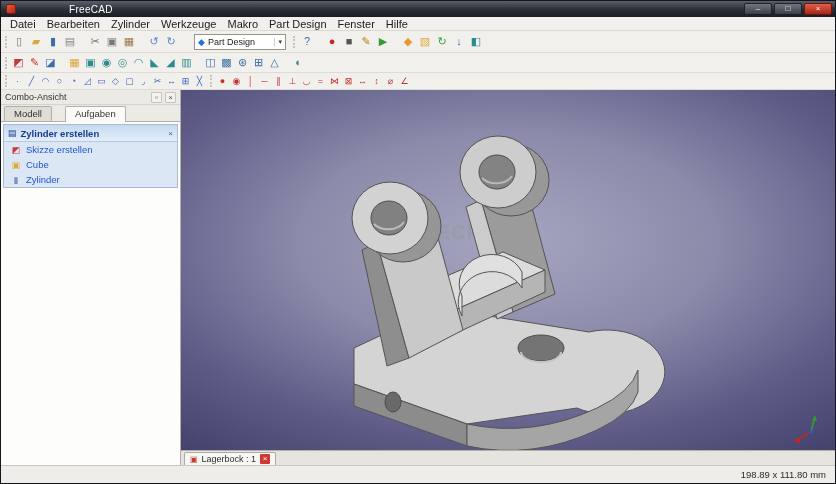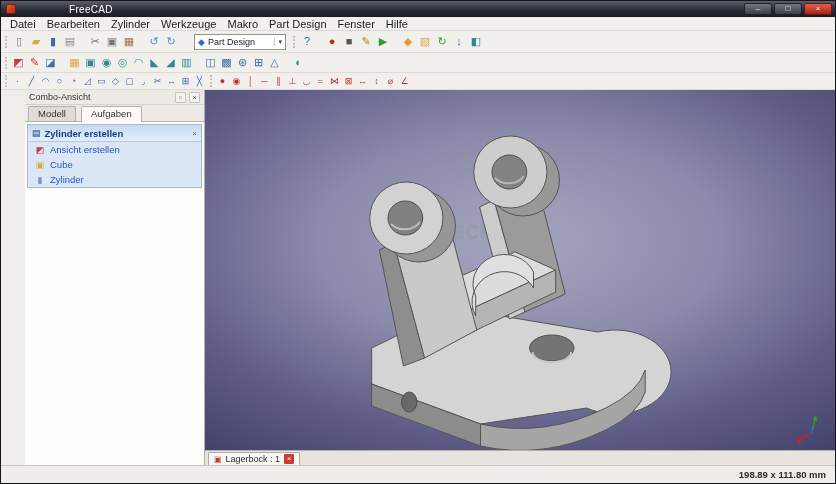--- a/index.html
+++ b/index.html
@@ -37,27 +37,27 @@
   .tb-row2 .tb-btn{width:15px;height:15px;font-size:11px;}
   .tb-row3 .tb-btn{width:13px;height:13px;font-size:9px;}
   .tb-sep{width:7px;height:14px;display:inline-block;}
   .wb-select{height:16px;width:92px;display:flex;align-items:center;gap:3px;background:#fff;
     border:1px solid #979387;padding:0 3px;font-size:9px;color:#1c1c1c;margin:0 5px;}
   .wb-icon{color:#2a6fd6;font-size:9px;}
   .wb-caret{margin-left:auto;font-size:7px;color:#444;border-left:1px solid #ccc;padding-left:3px;}
   
   .main{flex:1;display:flex;min-height:0;}
   .combo-view{width:180px;flex:0 0 180px;background:#f5f4f1;border-right:1px solid #b3b0a9;
-    display:flex;flex-direction:column;margin-left:24px;}
+    display:flex;flex-direction:column;}
   .cv-header{height:15px;flex:0 0 15px;display:flex;align-items:center;gap:2px;padding:0 4px;
     background:#eceae5;border-bottom:1px solid #d5d2cb;font-size:9px;color:#333;}
   .cv-hbtns{margin-left:auto;display:flex;gap:3px;}
   .cv-hbtn{font-size:8px;color:#555;width:11px;height:11px;display:flex;align-items:center;
     justify-content:center;border:1px solid #c6c3bc;background:#f4f2ee;border-radius:1px;}
-  .cv-tabs{height:17px;flex:0 0 17px;display:flex;align-items:flex-end;gap:5px;padding:2px 3px 0;
+  .cv-tabs{height:17px;flex:0 0 17px;display:flex;align-items:flex-end;gap:13px;padding:2px 3px 0;
     background:#eceae5;border-bottom:1px solid #b3b0a9;font-size:9.5px;}
   .cv-tab{padding:1px 9px 2px;border:1px solid #b3b0a9;border-bottom:none;
     border-radius:2px 2px 0 0;background:#e0ddd7;color:#333;}
   .cv-tab.active{background:#fbfaf8;position:relative;top:1px;padding-bottom:3px;}
   .cv-content{flex:1;background:#fdfdfc;padding:2px;}
   .task-box{border:1px solid #a9bad3;background:#dce7f6;}
   .task-header{height:17px;display:flex;align-items:center;gap:4px;padding:0 4px;
     background:linear-gradient(#c6d9f1,#e4eefa);border-bottom:1px solid #b6c7e0;
     font-size:9.5px;font-weight:bold;color:#173c8c;}
   .th-icon{font-size:9px;font-weight:normal;}
@@ -75,21 +75,21 @@
     display:flex;align-items:flex-end;padding:1px 3px 0;}
   .doc-tab{height:13px;display:flex;align-items:center;gap:4px;background:#f8f7f5;
     border:1px solid #aeaba4;border-bottom:none;padding:0 5px;font-size:9px;color:#2c2c2c;
     border-radius:2px 2px 0 0;}
   .dt-icon{color:#c0392b;font-size:8px;}
   .dt-close{width:10px;height:10px;background:#cc3b2f;color:#fff;font-size:8px;line-height:1;
     display:flex;align-items:center;justify-content:center;border-radius:1px;}
   
   .statusbar{height:18px;flex:0 0 18px;background:#efede9;border-top:1px solid #c9c6c0;
     display:flex;align-items:center;padding:0 9px;font-size:9.5px;color:#2c2c2c;}
-  .sb-dims{margin-left:auto;font-weight:bold;}
+  .sb-dims{margin-left:auto;}
 </style>
 </head>
 <body>
 
 <div class="window">
 
   <div class="titlebar">
     <span class="app-icon"></span>
     <span class="title-text">FreeCAD</span>
     <div class="win-btns">
@@ -223,21 +223,21 @@
       <div class="cv-content">
         <div class="task-box">
           <div class="task-header">
             <span class="th-icon">▤</span>
             <span>Zylinder erstellen</span>
             <span class="th-close">×</span>
           </div>
           <div>
               <div class="task-item">
                 <span class="ti-icon" style="color: rgb(194, 59, 59);">◩</span>
-                <span class="ti-label">Ansicht erstellen</span>
+                <span class="ti-label">Skizze erstellen</span>
               </div>
               <div class="task-item">
                 <span class="ti-icon" style="color: rgb(217, 169, 63);">▣</span>
                 <span class="ti-label">Cube</span>
               </div>
               <div class="task-item">
                 <span class="ti-icon" style="color: rgb(128, 144, 192);">▮</span>
                 <span class="ti-label">Zylinder</span>
               </div>
             </div>

